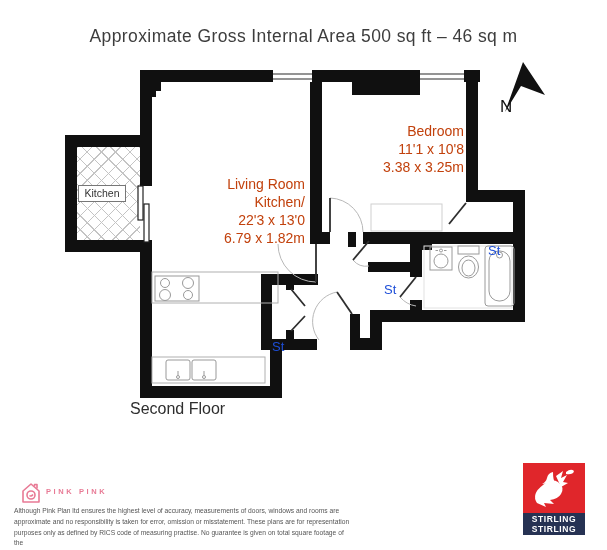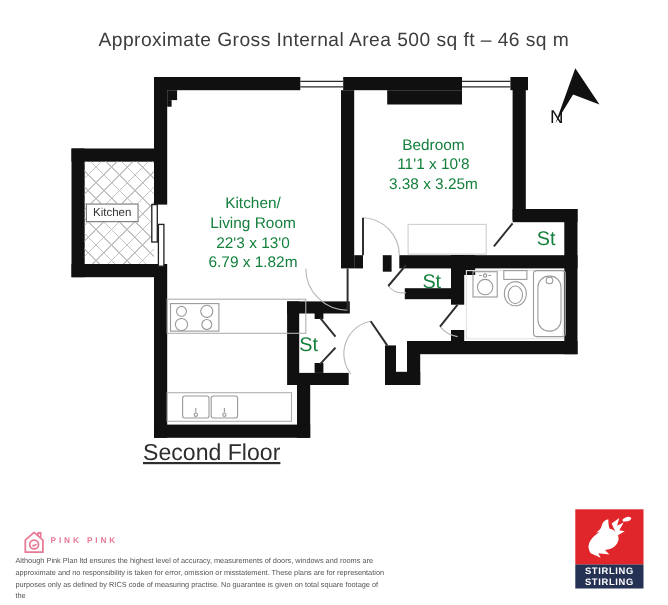--- a/index.html
+++ b/index.html
@@ -1,25 +1,25 @@
 <!DOCTYPE html>
 <html style="--pink: #e87a95; --sa-red: #e0262b; --sa-navy: #263253;"><head>
 <meta charset="utf-8">
 <style>
   html,body{margin:0;padding:0;background:#fff;}
   .canvas{position:relative;width:607px;height:550px;background:#fff;overflow:hidden;
           font-family:"Liberation Sans",sans-serif;color:#333;}
   .wall{position:absolute;background:#101010;}
   .title{position:absolute;top:26px;left:0;width:607px;text-align:center;
          font-size:17.5px;color:#3d3d3d;letter-spacing:.4px;}
-  .room-label{position:absolute;text-align:center;font-size:14px;line-height:18px;color:#15803d;}
-  .st-label{position:absolute;font-size:18px;color:#15803d;}
+  .room-label{position:absolute;text-align:right;font-size:14px;line-height:18px;color:#c2410c;}
+  .st-label{position:absolute;font-size:13px;color:#1d4ed8;margin-top:36px;}
   .balcony-label{position:absolute;left:78px;top:185px;width:46px;height:15px;background:#fff;
          border:1px solid #777;font-size:10.5px;line-height:15px;text-align:center;color:#333;}
-  .floor-label{position:absolute;left:130px;top:400px;font-size:21px;color:#2e2e2e;text-decoration:underline;}
+  .floor-label{position:absolute;left:130px;top:400px;font-size:16px;color:#2e2e2e;}
   .north-n{position:absolute;left:500px;top:97px;font-size:17px;color:#111;}
   .hatch{position:absolute;left:77px;top:147px;width:63px;height:93px;
          background:
            repeating-linear-gradient(45deg,transparent 0 9px,#c4c4c4 9px 10px),
            repeating-linear-gradient(-45deg,transparent 0 9px,#c4c4c4 9px 10px);}
   svg.overlay{position:absolute;left:0;top:0;}
   
   .pp-name{position:absolute;left:46px;top:487px;font-size:7.5px;font-weight:600;
            letter-spacing:2.6px;color:var(--pink,#e87a95);}
   .disclaimer{position:absolute;left:14px;top:506px;width:340px;font-size:6.7px;
@@ -151,22 +151,22 @@
     <g fill="none" stroke="#9a9a9a" stroke-width="1">
       <rect x="485" y="246" width="29" height="60" rx="3"></rect>
       <rect x="489" y="251" width="21" height="50" rx="10"></rect>
       <circle cx="499.5" cy="255" r="3"></circle>
     </g>
 
     <path d="M505,112 L523,62 L545,95 L521,86 Z" fill="#111"></path>
   </svg>
 
   <div class="room-label" style="left:155px;top:175px;width:150px">
+    <div>Living Room</div>
     <div>Kitchen/</div>
-    <div>Living Room</div>
     <div>22'3 x 13'0</div>
     <div>6.79 x 1.82m</div>
   </div>
 
   <div class="room-label" style="left:324px;top:122px;width:140px">
     <div>Bedroom</div>
     <div>11'1 x 10'8</div>
     <div>3.38 x 3.25m</div>
   </div>
 

